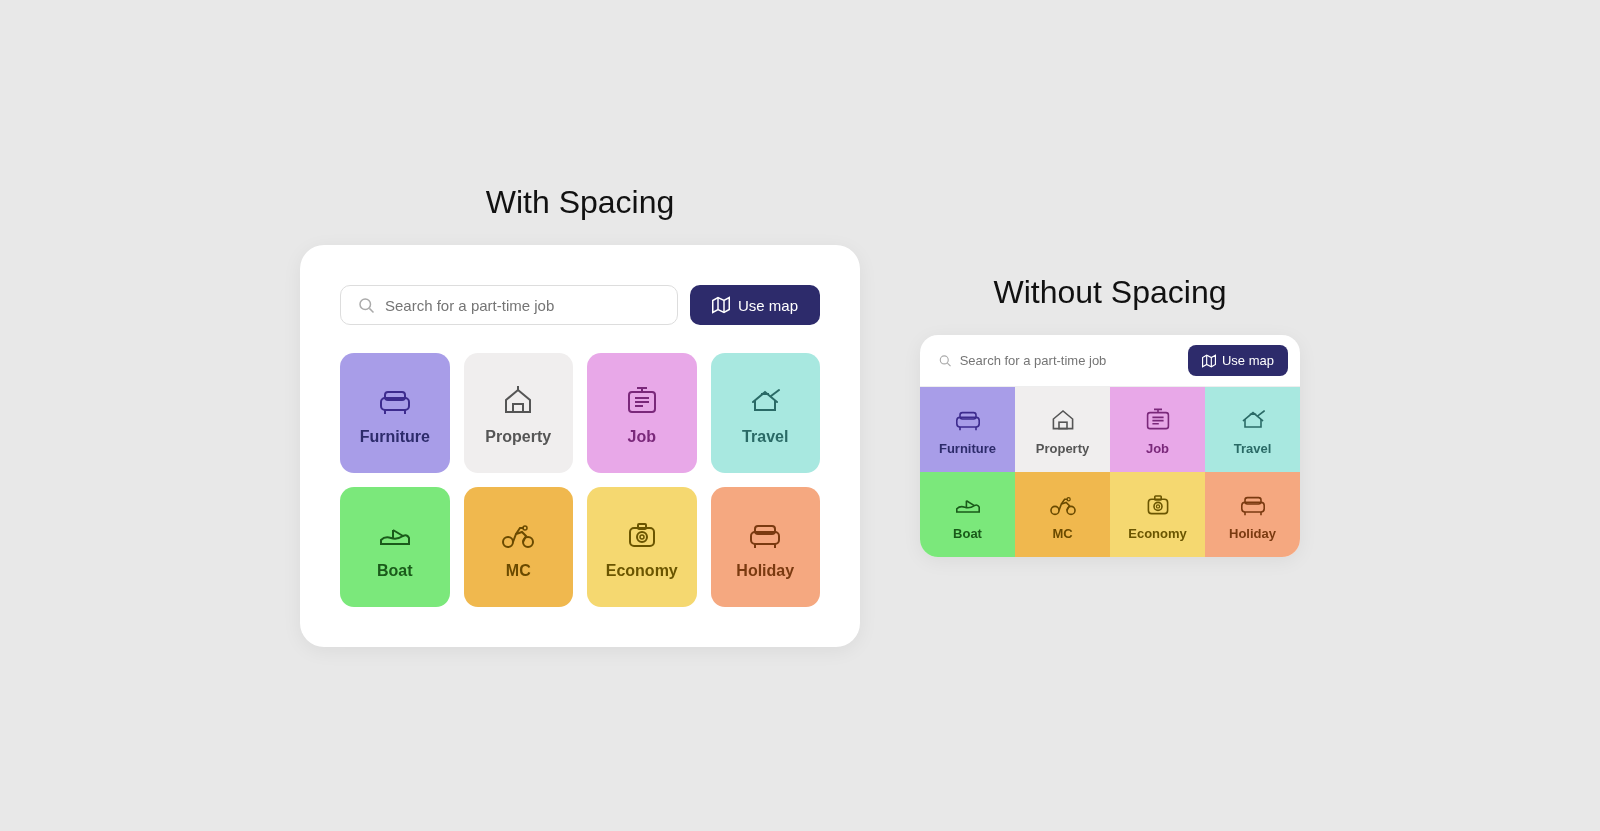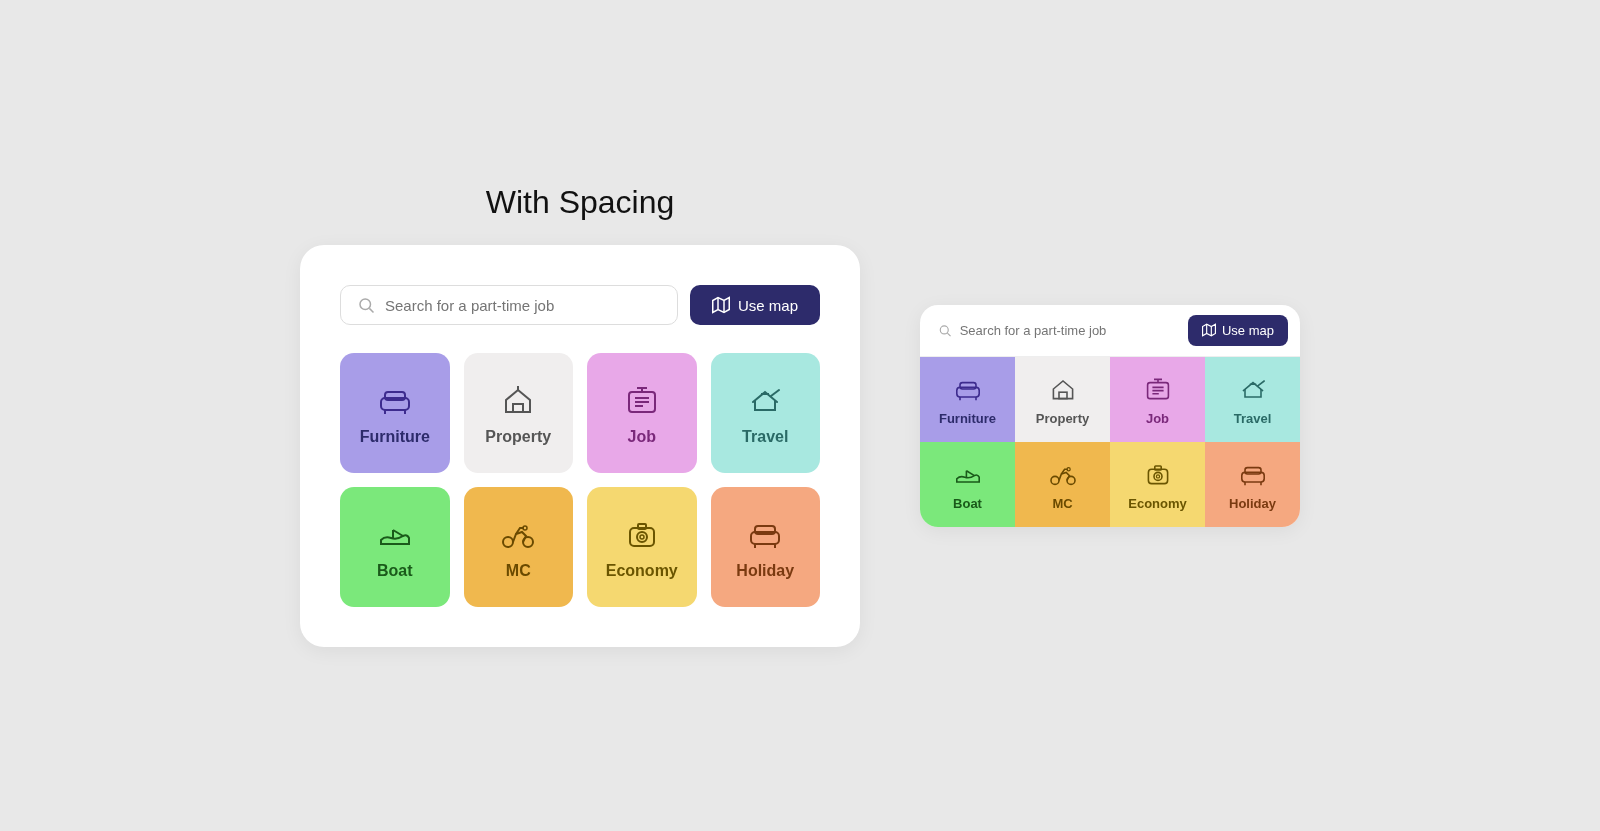--- a/index.html
+++ b/index.html
@@ -326,20 +326,21 @@
           <line x1="30" y1="30" x2="30" y2="34" stroke="#7a3a10" stroke-width="2"></line>
         </svg>
         <span class="tile-label">Holiday</span>
       </div>
 
     </div>
   </div>
 </div>
 
 <div class="section">
+  <h2 class="section-title">Without Spacing</h2>
   <div class="card-no-spacing">
     <div class="search-row-compact">
       <div class="search-input-compact">
         <svg width="15" height="15" viewBox="0 0 24 24" fill="none" stroke="#aaa" stroke-width="2">
           <circle cx="11" cy="11" r="7"></circle>
           <line x1="16.5" y1="16.5" x2="22" y2="22"></line>
         </svg>
         <input type="text" placeholder="Search for a part-time job" style="">
       </div>
       <button class="use-map-btn-compact">

